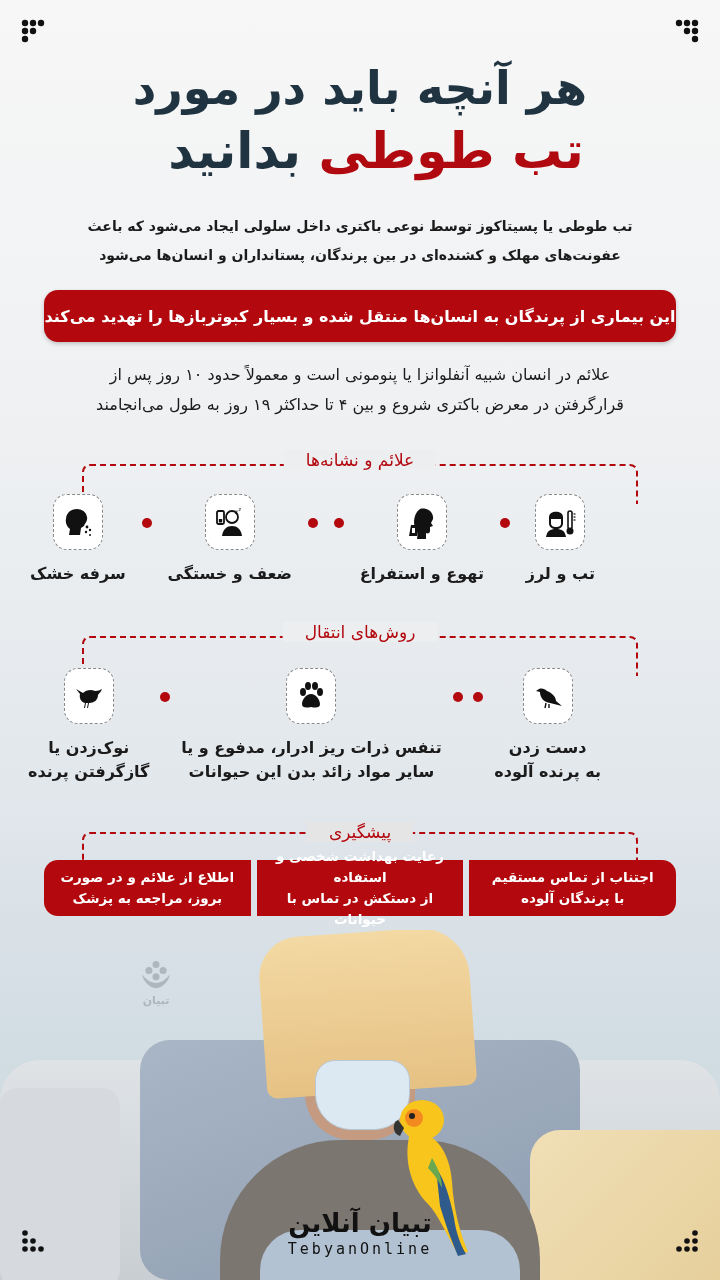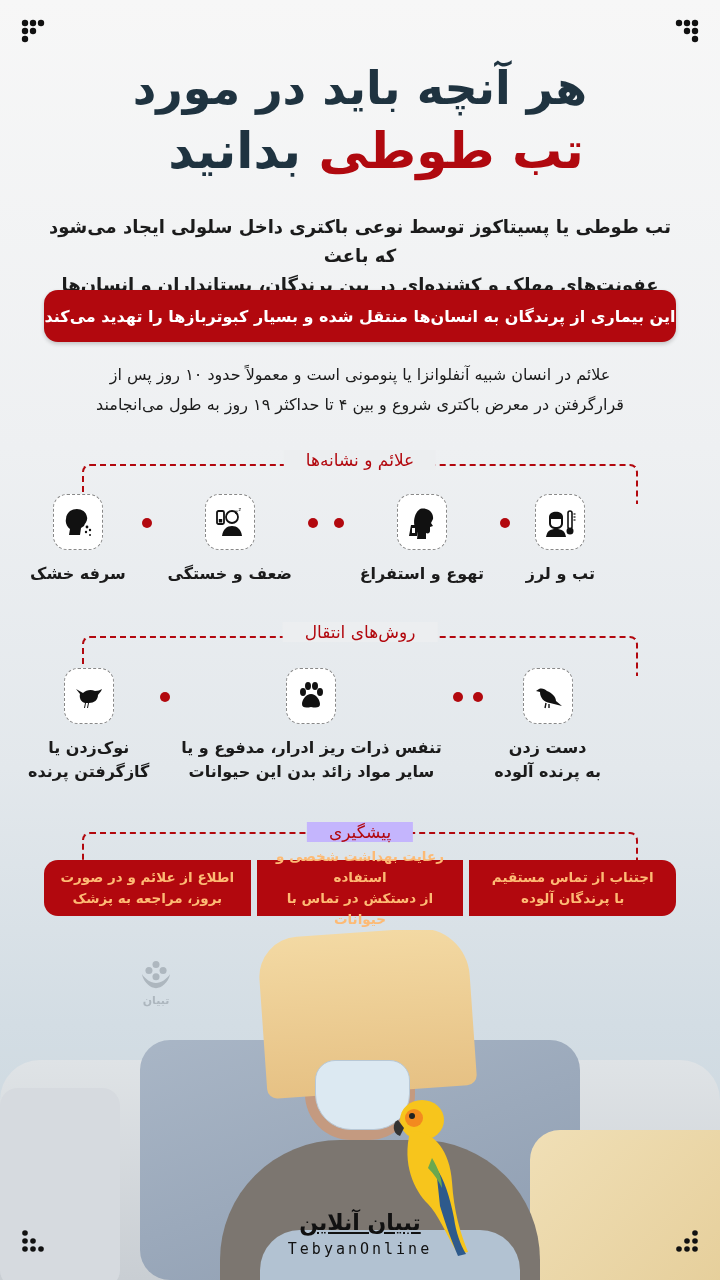--- a/index.html
+++ b/index.html
@@ -17,57 +17,57 @@
     .tr { right: 18px; top: 16px; }
     .bl { left: 18px; bottom: 24px; }
     .br { right: 18px; bottom: 24px; }
 
     .title { position: absolute; top: 60px; left: 0; width: 720px; text-align: center; }
     .title-line1 { font-size: 46px; font-weight: bold; color: #1f3340; line-height: 56px; }
     .title-line2 { font-size: 50px; font-weight: bold; line-height: 62px; margin-top: 4px; }
     .title-line2 .red { color: #b0090f; }
     .title-line2 .dark { color: #1f3340; margin-left: 32px; }
 
-    .intro { position: absolute; top: 212px; left: 40px; width: 640px; text-align: center; font-size: 18px; font-weight: bold; line-height: 29px; color: #1b1b1b; }
+    .intro { position: absolute; top: 212px; left: 40px; width: 640px; text-align: center; font-size: 14px; font-weight: bold; line-height: 29px; color: #1b1b1b; }
 
     .alert-box { position: absolute; top: 290px; left: 44px; width: 632px; height: 52px; background: #b2080e; border-radius: 14px; color: #fff; font-size: 16px; font-weight: bold; display: flex; align-items: center; justify-content: center; box-shadow: 0 2px 4px rgba(0,0,0,0.2); }
 
     .desc { position: absolute; top: 360px; left: 40px; width: 640px; text-align: center; font-size: 16px; line-height: 30px; color: #1b1b1b; font-weight: 400; }
 
     .section { position: absolute; left: 0; width: 720px; }
     .bracket { position: absolute; left: 82px; width: 556px; height: 40px; border-top: 2px dashed #b2080e; border-left: 2px dashed #b2080e; border-right: 2px dashed #b2080e; border-radius: 8px 8px 0 0; }
     .section-title { position: absolute; left: 50%; transform: translateX(-50%); background: #eceef0; padding: 0 22px; color: #b2080e; font-weight: normal; font-size: 17px; white-space: nowrap; }
 
     .icon-row { position: absolute; left: 0; width: 625px; display: flex; direction: ltr; justify-content: space-between; padding: 0 30px; }
     .item { display: flex; flex-direction: column; align-items: center; direction: rtl; }
     .icon-box { width: 50px; height: 56px; background: #fff; border: 1px dashed #888; border-radius: 14px; display: flex; align-items: center; justify-content: center; }
     .icon-box svg { width: 34px; height: 34px; }
     .item-label { margin-top: 12px; font-size: 16px; font-weight: bold; color: #1b1b1b; text-align: center; line-height: 24px; white-space: nowrap; }
     .dot { width: 10px; height: 10px; border-radius: 50%; background: #b2080e; align-self: flex-start; }
 
     .prev-row { position: absolute; top: 860px; left: 44px; width: 632px; height: 56px; display: flex; direction: rtl; gap: 6px; }
-    .prev-box { flex: 1; background: #b2080e; color: #fdba74; font-weight: bold; font-size: 13.5px; line-height: 21px; display: flex; align-items: center; justify-content: center; text-align: center; padding: 0 6px; }
+    .prev-box { flex: 1; background: #b2080e; color: #ffffff; font-weight: bold; font-size: 13.5px; line-height: 21px; display: flex; align-items: center; justify-content: center; text-align: center; padding: 0 6px; }
     .prev-box.first { border-radius: 0 14px 14px 0; }
     .prev-box.last { border-radius: 14px 0 0 14px; }
 
     .photo { position: absolute; top: 930px; left: 0; width: 720px; height: 350px; overflow: hidden; }
     .sofa { position: absolute; left: 0; bottom: 0; width: 720px; height: 220px; background: linear-gradient(180deg, #dfe3e6, #c9ced3); border-radius: 40px 40px 0 0; }
     .cushion-left { position: absolute; left: 0; top: 158px; width: 120px; height: 200px; background: #d6dadf; border-radius: 18px; }
     .pillow { position: absolute; left: 140px; top: 110px; width: 440px; height: 240px; background: linear-gradient(160deg, #a9b6c6, #8d9cb0); border-radius: 30px; }
     .cushion-right { position: absolute; right: 0; top: 200px; width: 190px; height: 160px; background: linear-gradient(135deg, #f0dfb6, #e6cf9b); border-radius: 30px 0 0 0; }
     .body { position: absolute; left: 220px; top: 210px; width: 320px; height: 170px; background: #7c7670; border-radius: 120px 120px 0 0; }
     .head { position: absolute; left: 305px; top: 60px; width: 110px; height: 150px; background: #c49a80; border-radius: 50px 50px 46px 46px; }
     .hair { position: absolute; left: 300px; top: 40px; width: 120px; height: 70px; background: #1b1714; border-radius: 60px 60px 20px 20px; }
     .towel { position: absolute; left: 262px; top: 2px; width: 210px; height: 160px; background: linear-gradient(180deg, #f3d9a3, #e6c184); border-radius: 40px 50px 10px 10px; transform: rotate(-4deg); }
     .mask { position: absolute; left: 315px; top: 130px; width: 95px; height: 70px; background: #dce9f2; border-radius: 20px 20px 36px 36px; border: 1px solid #b8c8d6; }
     .parrot { position: absolute; left: 392px; top: 168px; width: 88px; height: 160px; }
     .blanket { position: absolute; left: 260px; top: 300px; width: 260px; height: 60px; background: #b2c2d2; border-radius: 40px 40px 0 0; }
     .watermark { position: absolute; left: 136px; top: 960px; width: 40px; opacity: 0.45; text-align: center; }
     .brand { position: absolute; left: 0; width: 720px; top: 1208px; text-align: center; color: #111; }
-    .brand-fa { font-size: 22px; font-weight: bold; line-height: 30px; text-decoration: underline; }
+    .brand-fa { font-size: 26px; font-weight: bold; line-height: 30px; }
     .brand-en { font-size: 15px; letter-spacing: 3px; font-family: "DejaVu Sans Mono", monospace; margin-top: 2px; direction: ltr; }
   </style>
 </head>
 <body>
 
 <div class="corner tl">
   <svg viewBox="0 0 30 30">
       <g fill="#111">
         <circle cx="7" cy="7" r="3.2"></circle>
         <circle cx="15" cy="7" r="3.2"></circle>
@@ -225,21 +225,21 @@
     </div>
     <div class="item-label">
       <div>دست زدن</div>
       <div>به پرنده آلوده</div>
     </div>
   </div>
 </div>
 
 <div class="section" style="top:822px;">
   <div class="bracket" style="top:10px; height:34px;"></div>
-  <div class="section-title" style="top:0; background:#c4b5fd;">پیشگیری</div>
+  <div class="section-title" style="top:0; background:#e5e5e5;">پیشگیری</div>
 </div>
 
 <div class="prev-row">
   <div class="prev-box first">
     <div>
       <div>اجتناب از تماس مستقیم</div>
       <div>با پرندگان آلوده</div>
     </div>
   </div>
   <div class="prev-box">

